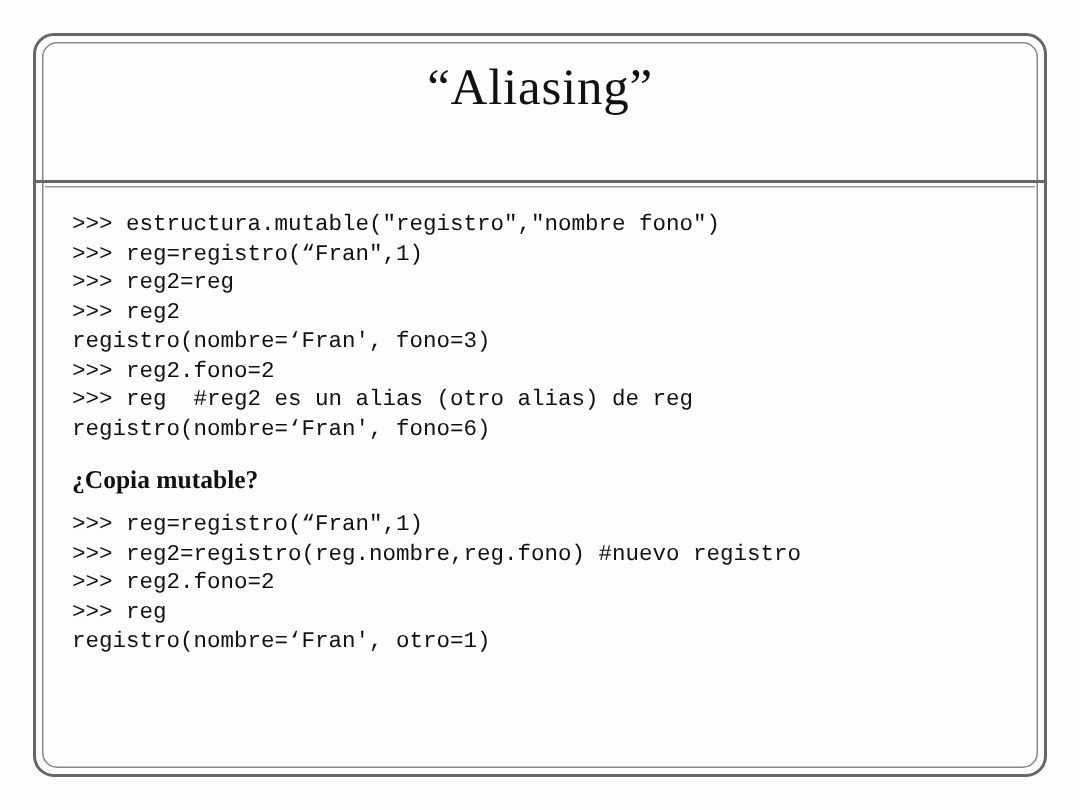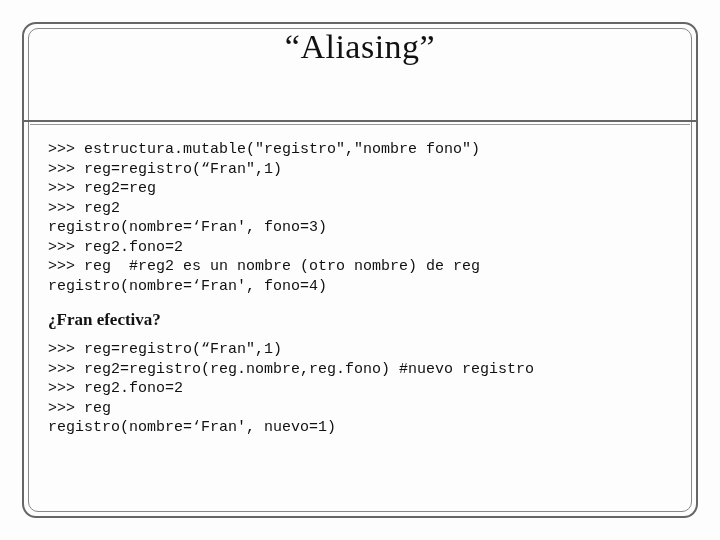--- a/index.html
+++ b/index.html
@@ -9,21 +9,21 @@
     height: 540px;
     background: #fdfdfd;
     font-family: "Times New Roman", Georgia, serif;
     color: #111;
   }
   .slide {
     box-sizing: border-box;
     width: 720px;
     height: 540px;
     position: relative;
-    padding: 6px 26px 26px 26px;
+    padding: 18px 26px 26px 26px;
   }
   .outer-frame {
     position: absolute;
     inset: 22px 22px 22px 22px;
     border: 2px solid #666;
     border-radius: 14px;
     pointer-events: none;
   }
   .inner-frame {
     position: absolute;
@@ -91,25 +91,25 @@
   <div class="divider-inner"></div>
 
   <div class="content">
 
     <pre class="code"><span>&gt;&gt;&gt; estructura.mutable("registro","nombre fono")</span>
 <span>&gt;&gt;&gt; reg=registro(“Fran",1)</span>
 <span class="bold">&gt;&gt;&gt; reg2=reg</span>
 <span>&gt;&gt;&gt; reg2</span>
 <span>registro(nombre=‘Fran', fono=3)</span>
 <span>&gt;&gt;&gt; reg2.fono=2</span>
-<span>&gt;&gt;&gt; reg  </span><span class="bold">#reg2 es un nombre (otro nombre) de reg</span>
-<span>registro(nombre=‘Fran', fono=4)</span></pre>
+<span>&gt;&gt;&gt; reg  </span><span class="bold">#reg2 es un alias (otro alias) de reg</span>
+<span>registro(nombre=‘Fran', fono=6)</span></pre>
 
-    <div class="subhead">¿Fran efectiva?</div>
+    <div class="subhead">¿Copia mutable?</div>
 
     <pre class="code"><span>&gt;&gt;&gt; reg=registro(“Fran",1)</span>
 <span class="bold">&gt;&gt;&gt; reg2=registro(reg.nombre,reg.fono) #nuevo registro</span>
 <span>&gt;&gt;&gt; reg2.fono=2</span>
 <span>&gt;&gt;&gt; reg</span>
-<span>registro(nombre=‘Fran', nuevo=</span><span class="bold">1</span><span>)</span></pre>
+<span>registro(nombre=‘Fran', otro=</span><span class="bold">1</span><span>)</span></pre>
 
   </div>
 </div>
 
 </body></html>

